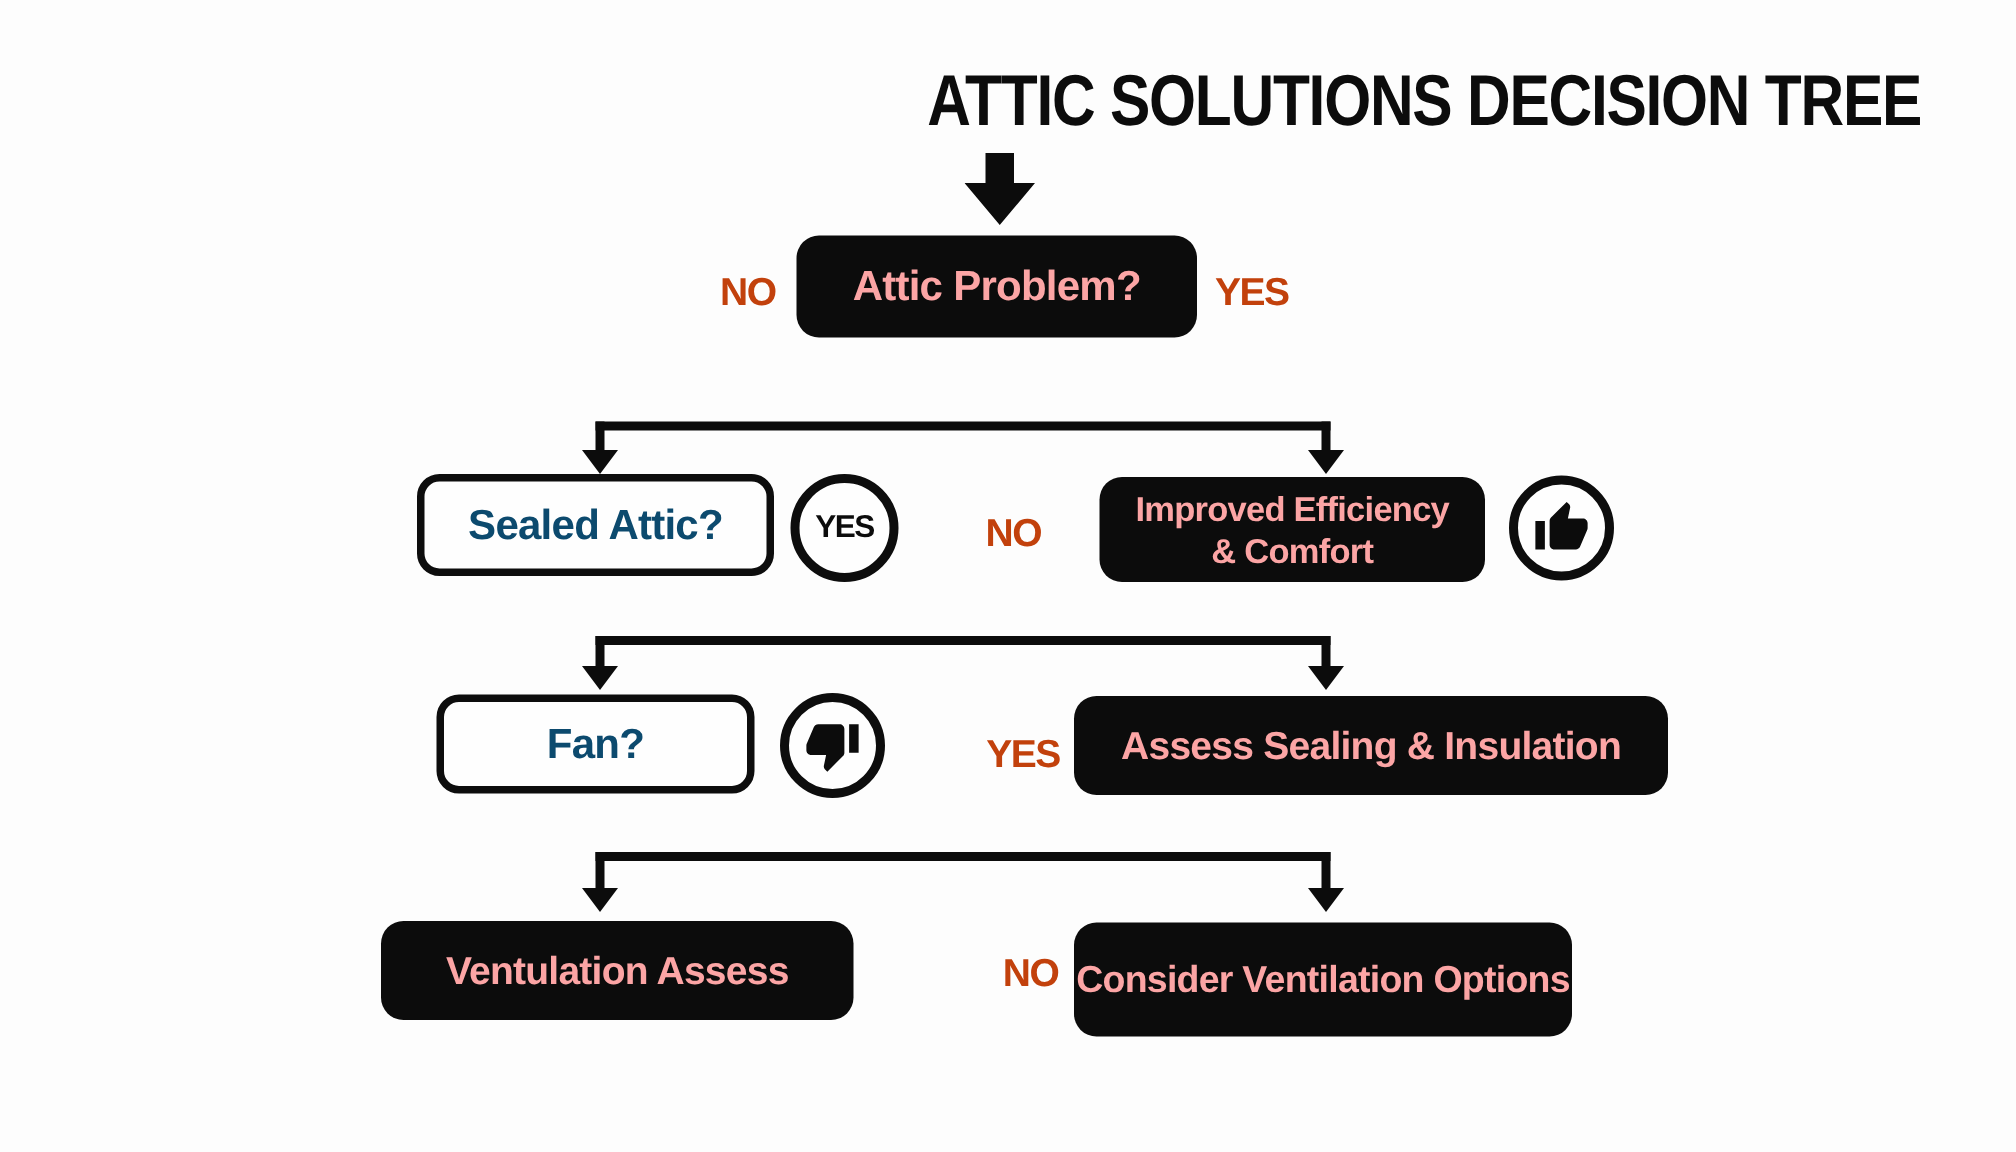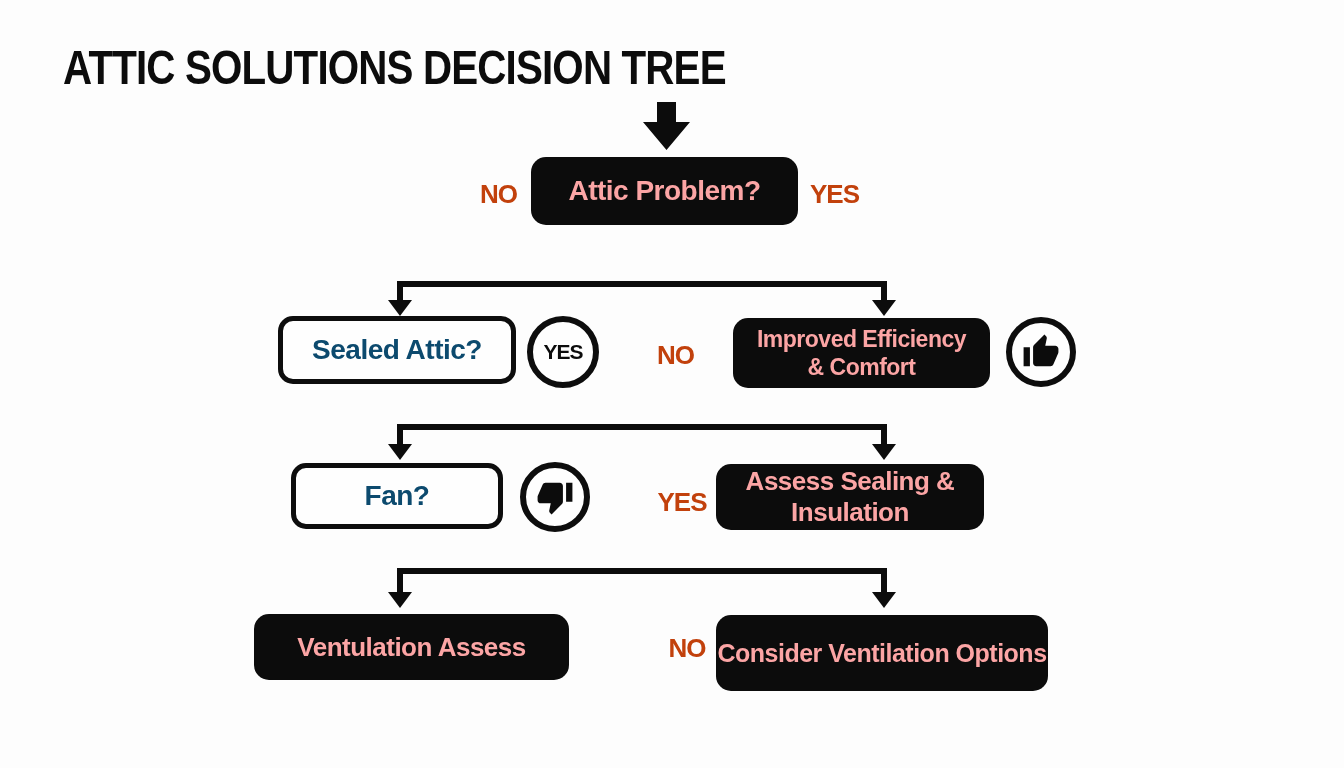--- a/index.html
+++ b/index.html
@@ -12,21 +12,21 @@
     height: 768px;
     background: #fdfdfd;
     overflow: hidden;
   }
 
   .title {
     position: absolute;
     top: 40px;
     left: 0;
     width: 100%;
-    text-align: left;
+    text-align: right;
     font-size: 48px;
     font-weight: 800;
     color: #0c0c0c;
     letter-spacing: -1px;
     white-space: nowrap;
   }
   .title > span {
     display: inline-block;
     transform: scaleX(0.84);
     transform-origin: center;
@@ -163,21 +163,21 @@
 
   <div class="node-white" style="left:291px; top:463px; width:212px; height:66px; font-size:28px;">
     <span>Fan?</span>
   </div>
   <div class="icon-circle" style="left:520px; top:462px;">
     <svg class="thumb-down-rotate" width="38" height="38" viewBox="0 0 24 24">
       <path fill="#0c0c0c" d="M1 21h4V9H1v12zm22-11c0-1.1-.9-2-2-2h-6.31l.95-4.57.03-.32c0-.41-.17-.79-.44-1.06L14.17 1 7.58 7.59C7.22 7.95 7 8.45 7 9v10c0 1.1.9 2 2 2h9c.83 0 1.54-.5 1.84-1.22l3.02-7.05c.09-.23.14-.47.14-.72v-2z"></path>
     </svg>
   </div>
   <span class="branch-label" style="left:652px; top:487px; width:60px;">YES</span>
-  <div class="node-black" style="left:716px; top:464px; width:268px; height:66px; font-size:26px;">
+  <div class="node-black" style="left:716px; top:464px; width:396px; height:66px; font-size:26px;">
     <span>Assess Sealing &amp; Insulation</span>
   </div>
 
   <div class="hbar" style="left:397px; top:568px; width:490px;"></div>
   <div class="vdrop" style="left:397px; top:568px; height:26px;"></div>
   <div class="vdrop" style="left:881px; top:568px; height:26px;"></div>
   <div class="arrowhead" style="left:388px; top:592px;"></div>
   <div class="arrowhead" style="left:872px; top:592px;"></div>
 
   <div class="node-black" style="left:254px; top:614px; width:315px; height:66px; font-size:26px;">

